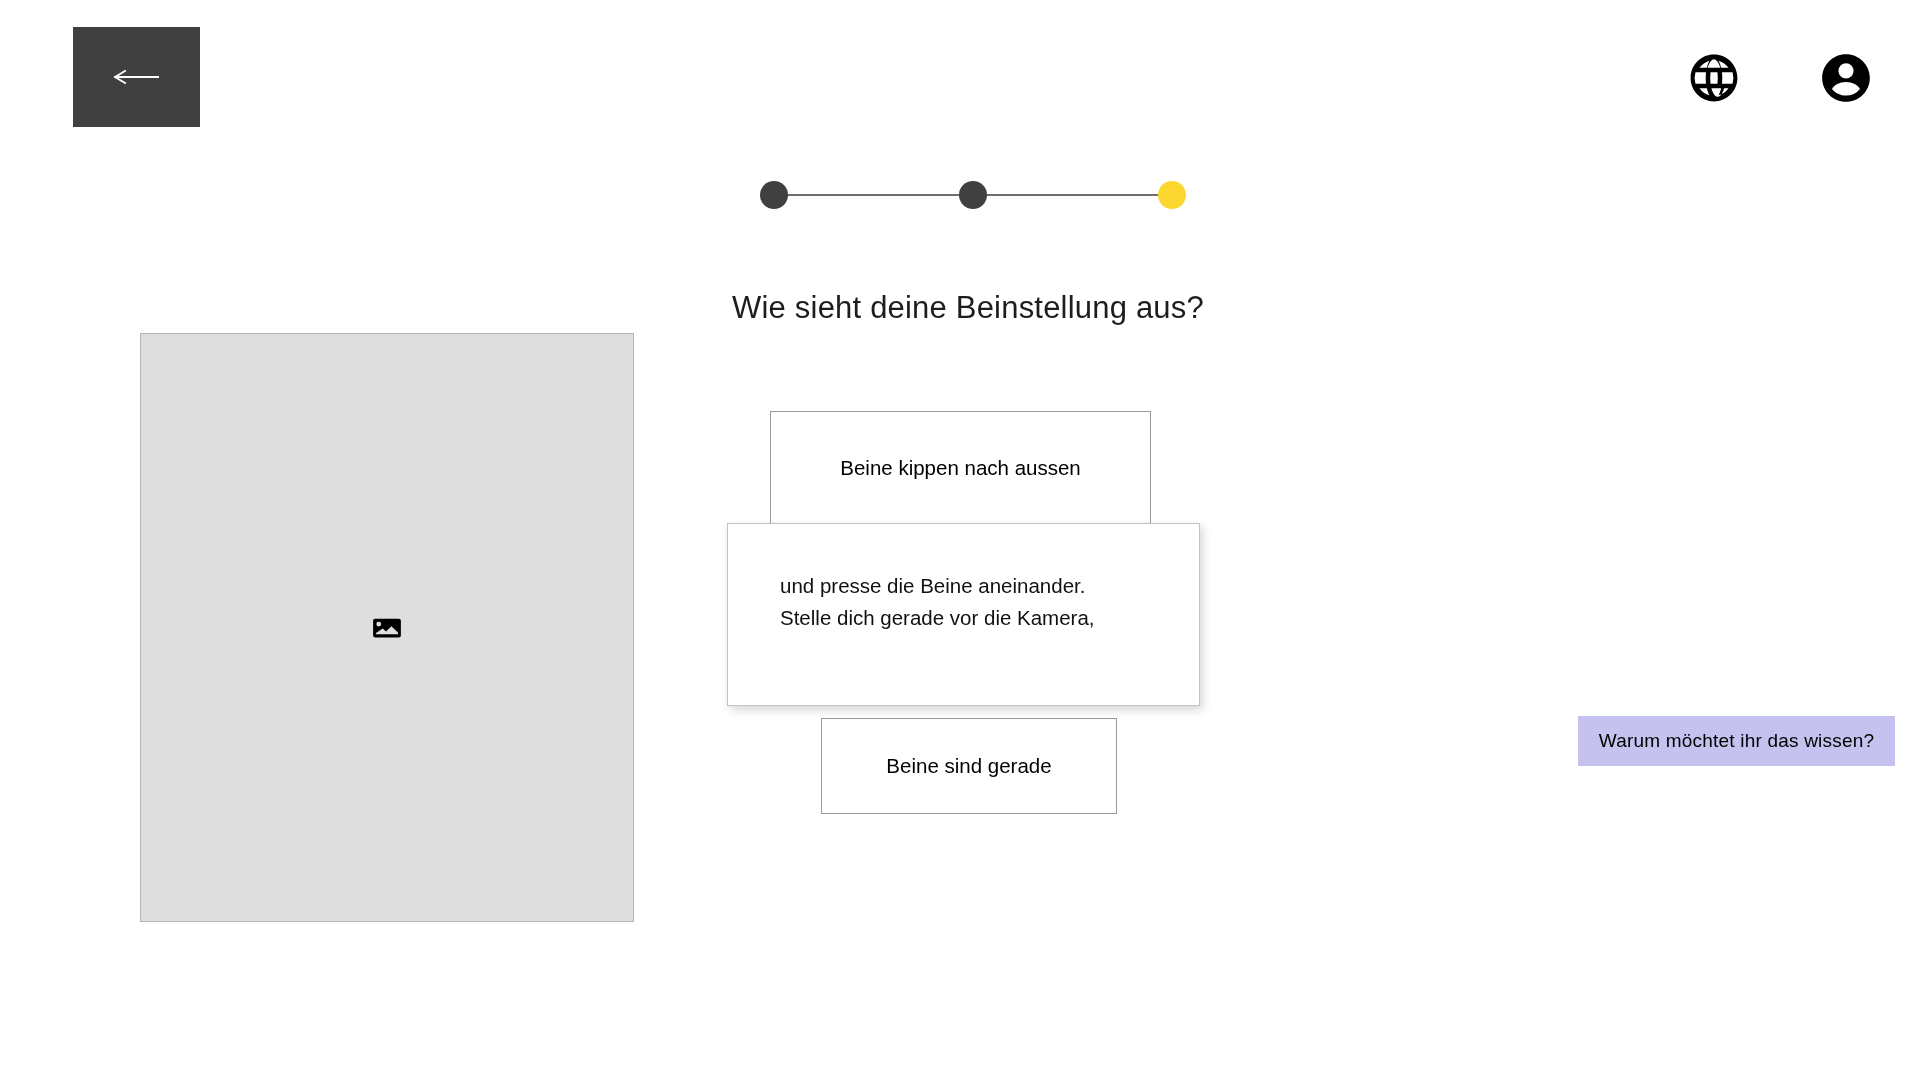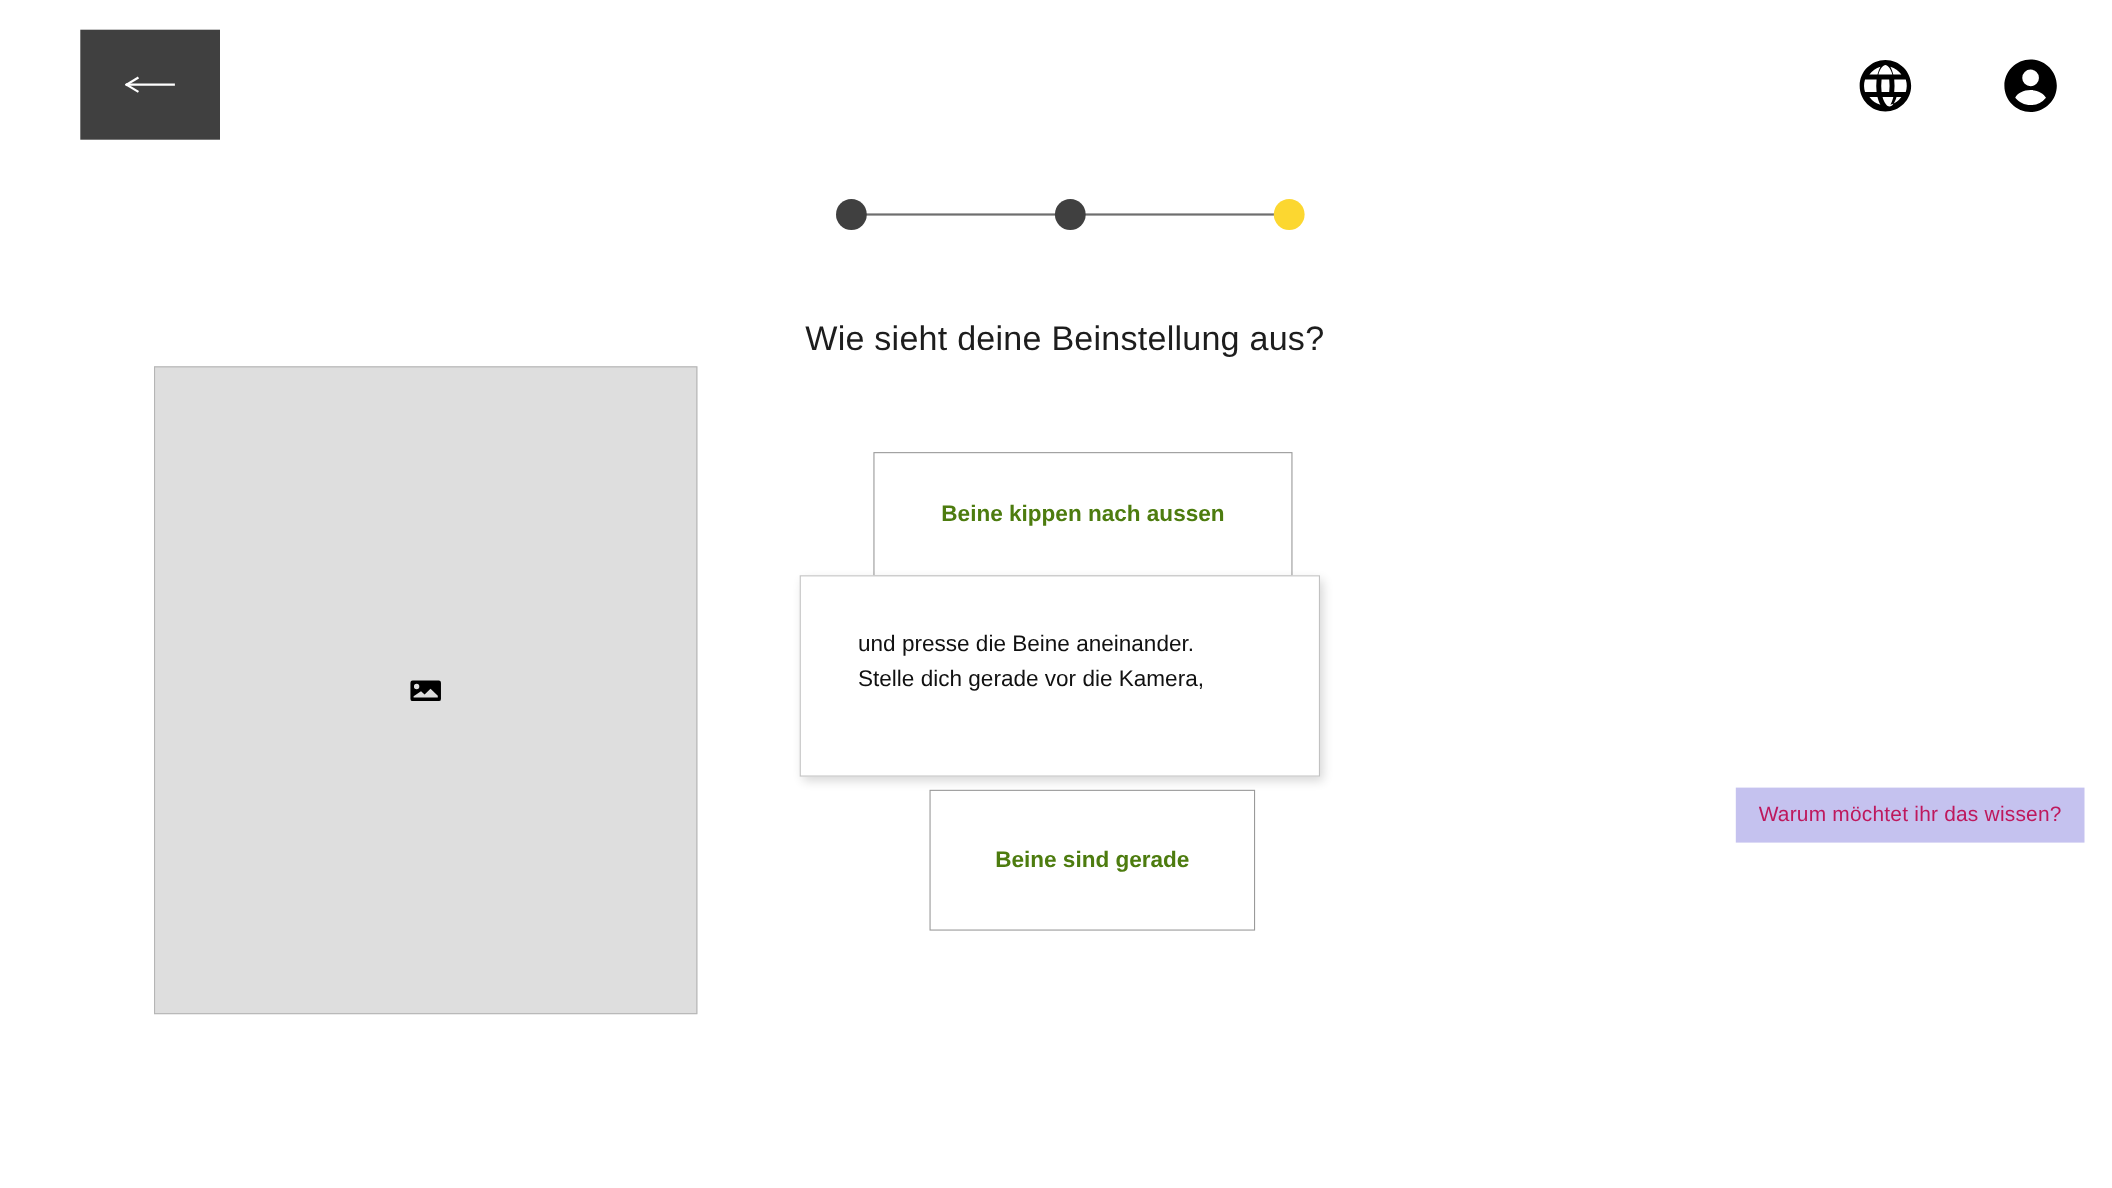--- a/index.html
+++ b/index.html
@@ -130,28 +130,27 @@
   
   .option-card {
     position: absolute;
     background: #ffffff;
     border: 1px solid #9a9a9a;
     box-sizing: border-box;
     display: flex;
     align-items: center;
     justify-content: center;
     font-size: 20.5px;
-    font-weight: 700;
-    color: #4d7c0f;
-    cursor: pointer;
-    margin-left: 24px;
+    font-weight: 400;
+    color: #000000;
+    cursor: pointer;
   }
   #option-card-1 { left: 770px; top: 411px; width: 381px; height: 113px; }
   #option-card-2 { left: 795px; top: 535px; width: 330px; height: 160px; }
-  #option-card-3 { left: 821px; top: 718px; width: 296px; height: 128px; }
+  #option-card-3 { left: 821px; top: 718px; width: 296px; height: 96px; }
 
   
   #instruction-tooltip {
     position: absolute;
     left: 727px;
     top: 523px;
     width: 473px;
     height: 183px;
     background: #ffffff;
     border: 1px solid #c2c2c2;
@@ -168,21 +167,21 @@
 
   
   #why-button {
     position: absolute;
     left: 1578px;
     top: 716px;
     width: 317px;
     height: 50px;
     background: #c5c2ef;
     border: none;
-    color: #be185d;
+    color: #000000;
     font-family: "Liberation Sans", sans-serif;
     font-size: 19px;
     font-weight: 300;
     letter-spacing: 0.2px;
     cursor: pointer;
     display: flex;
     align-items: center;
     justify-content: center;
     padding: 0;
   }

